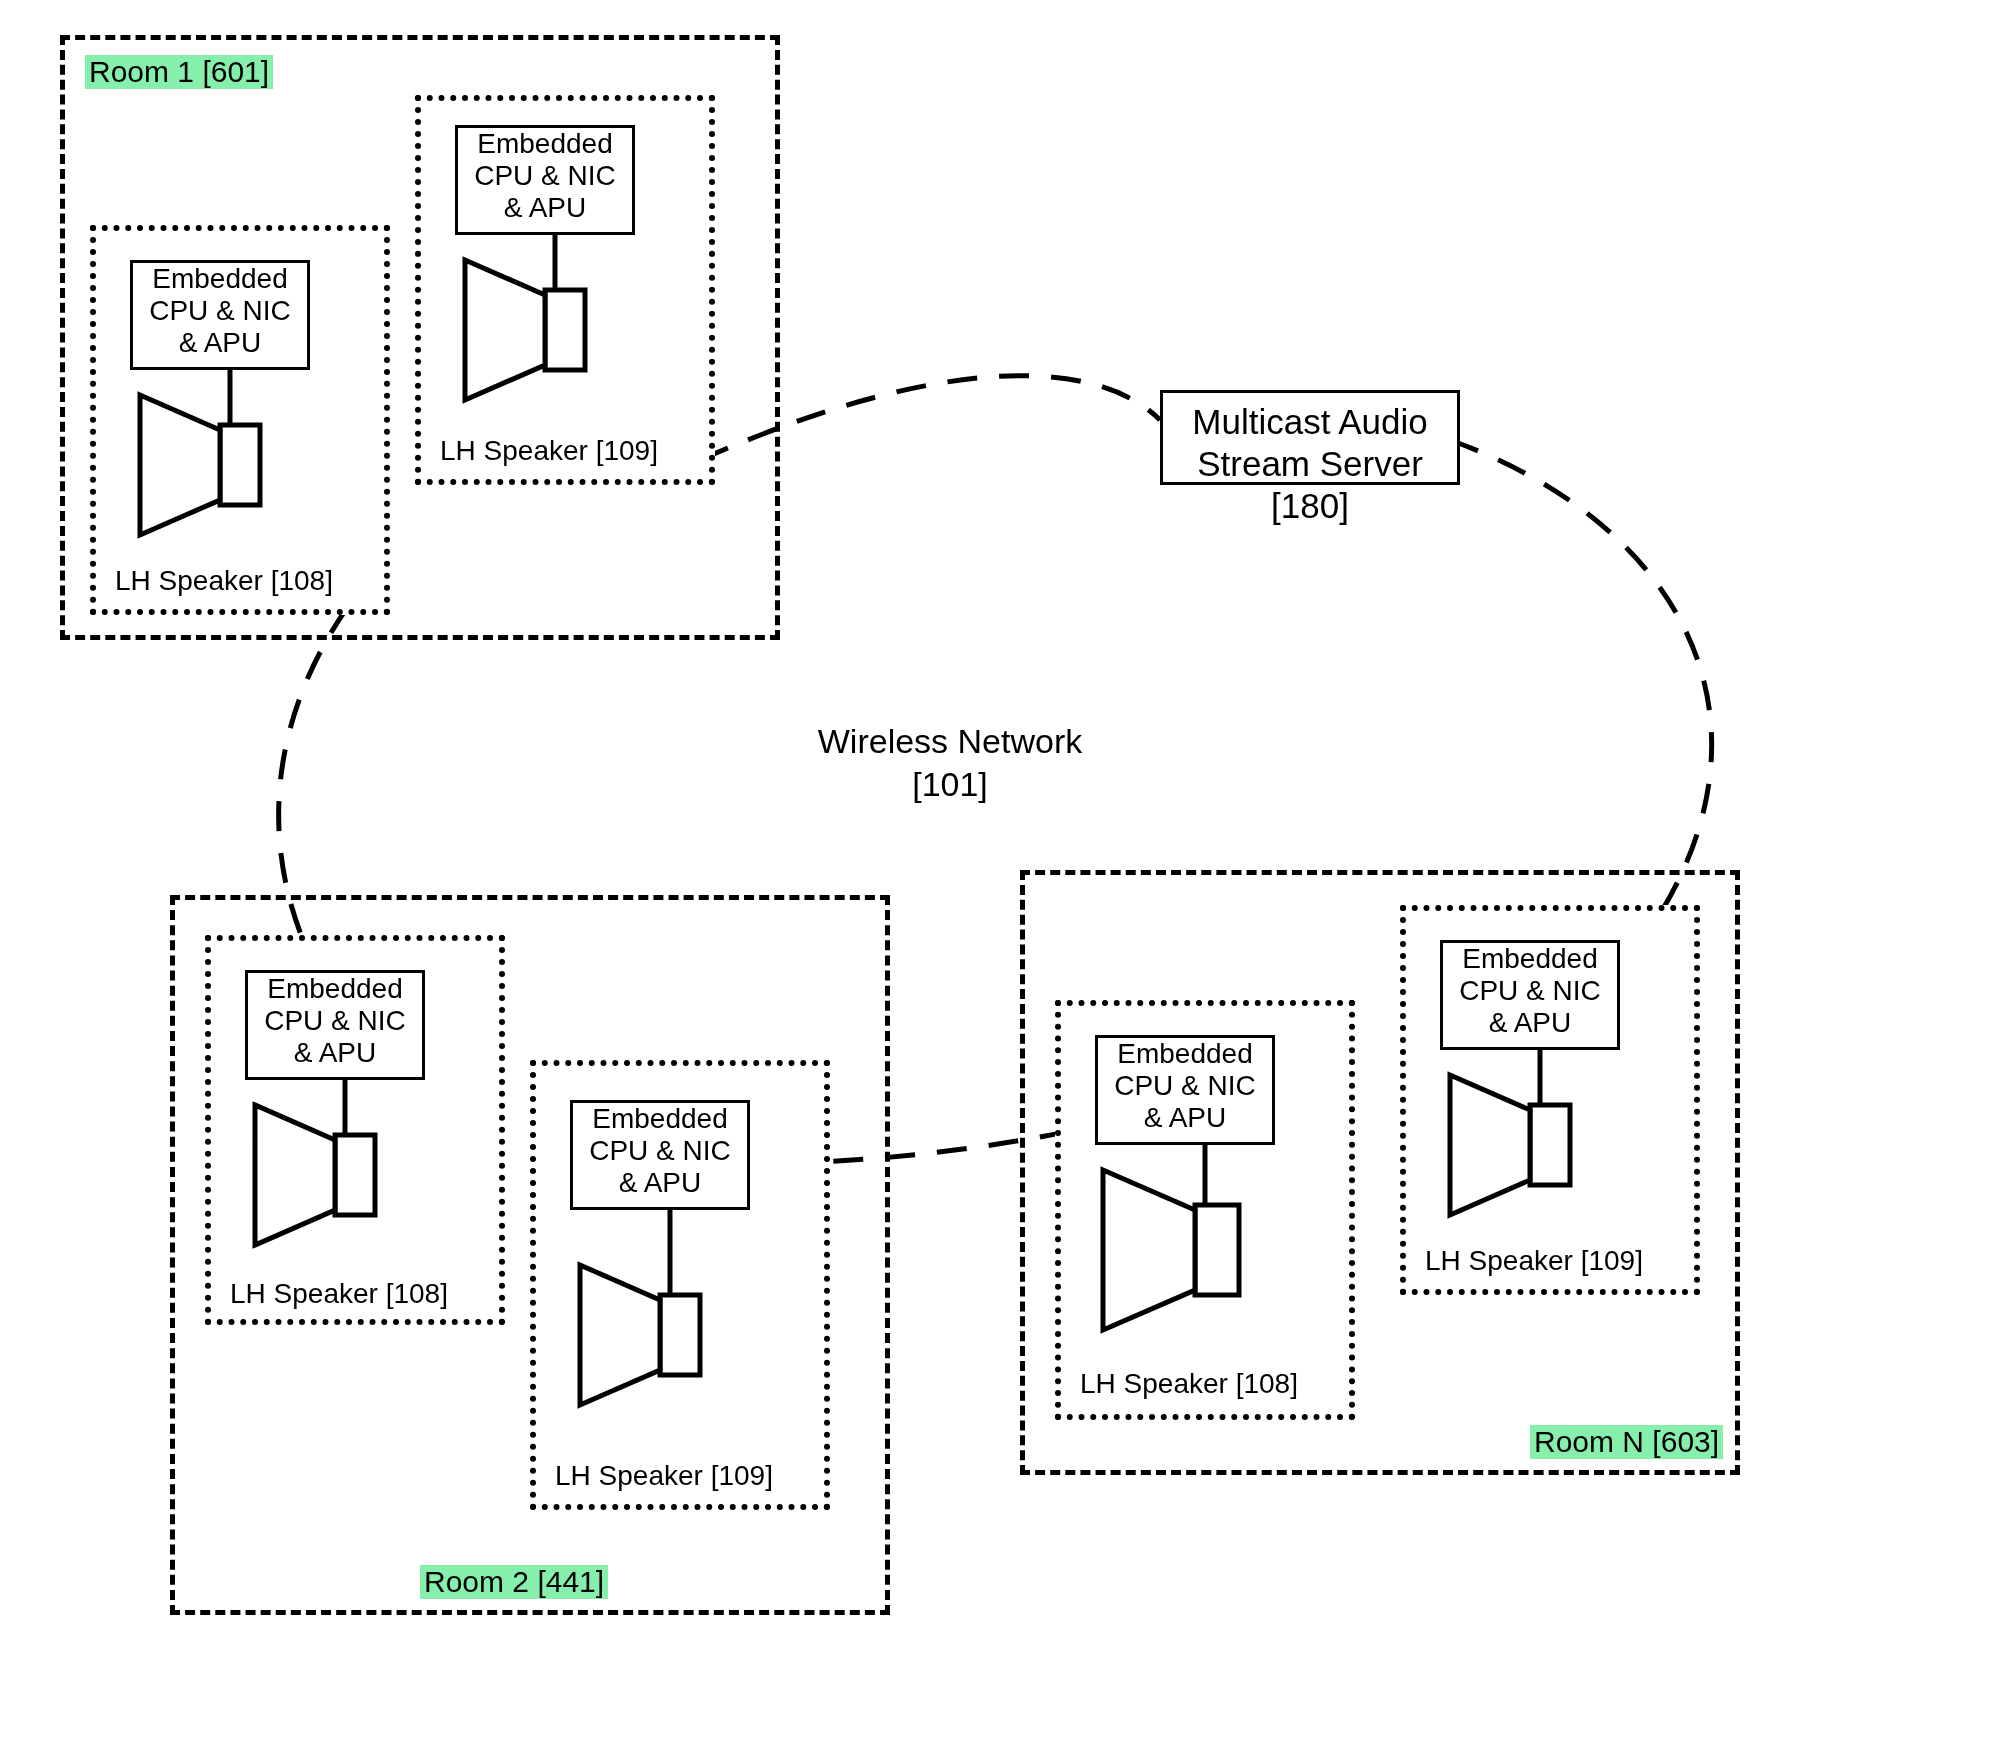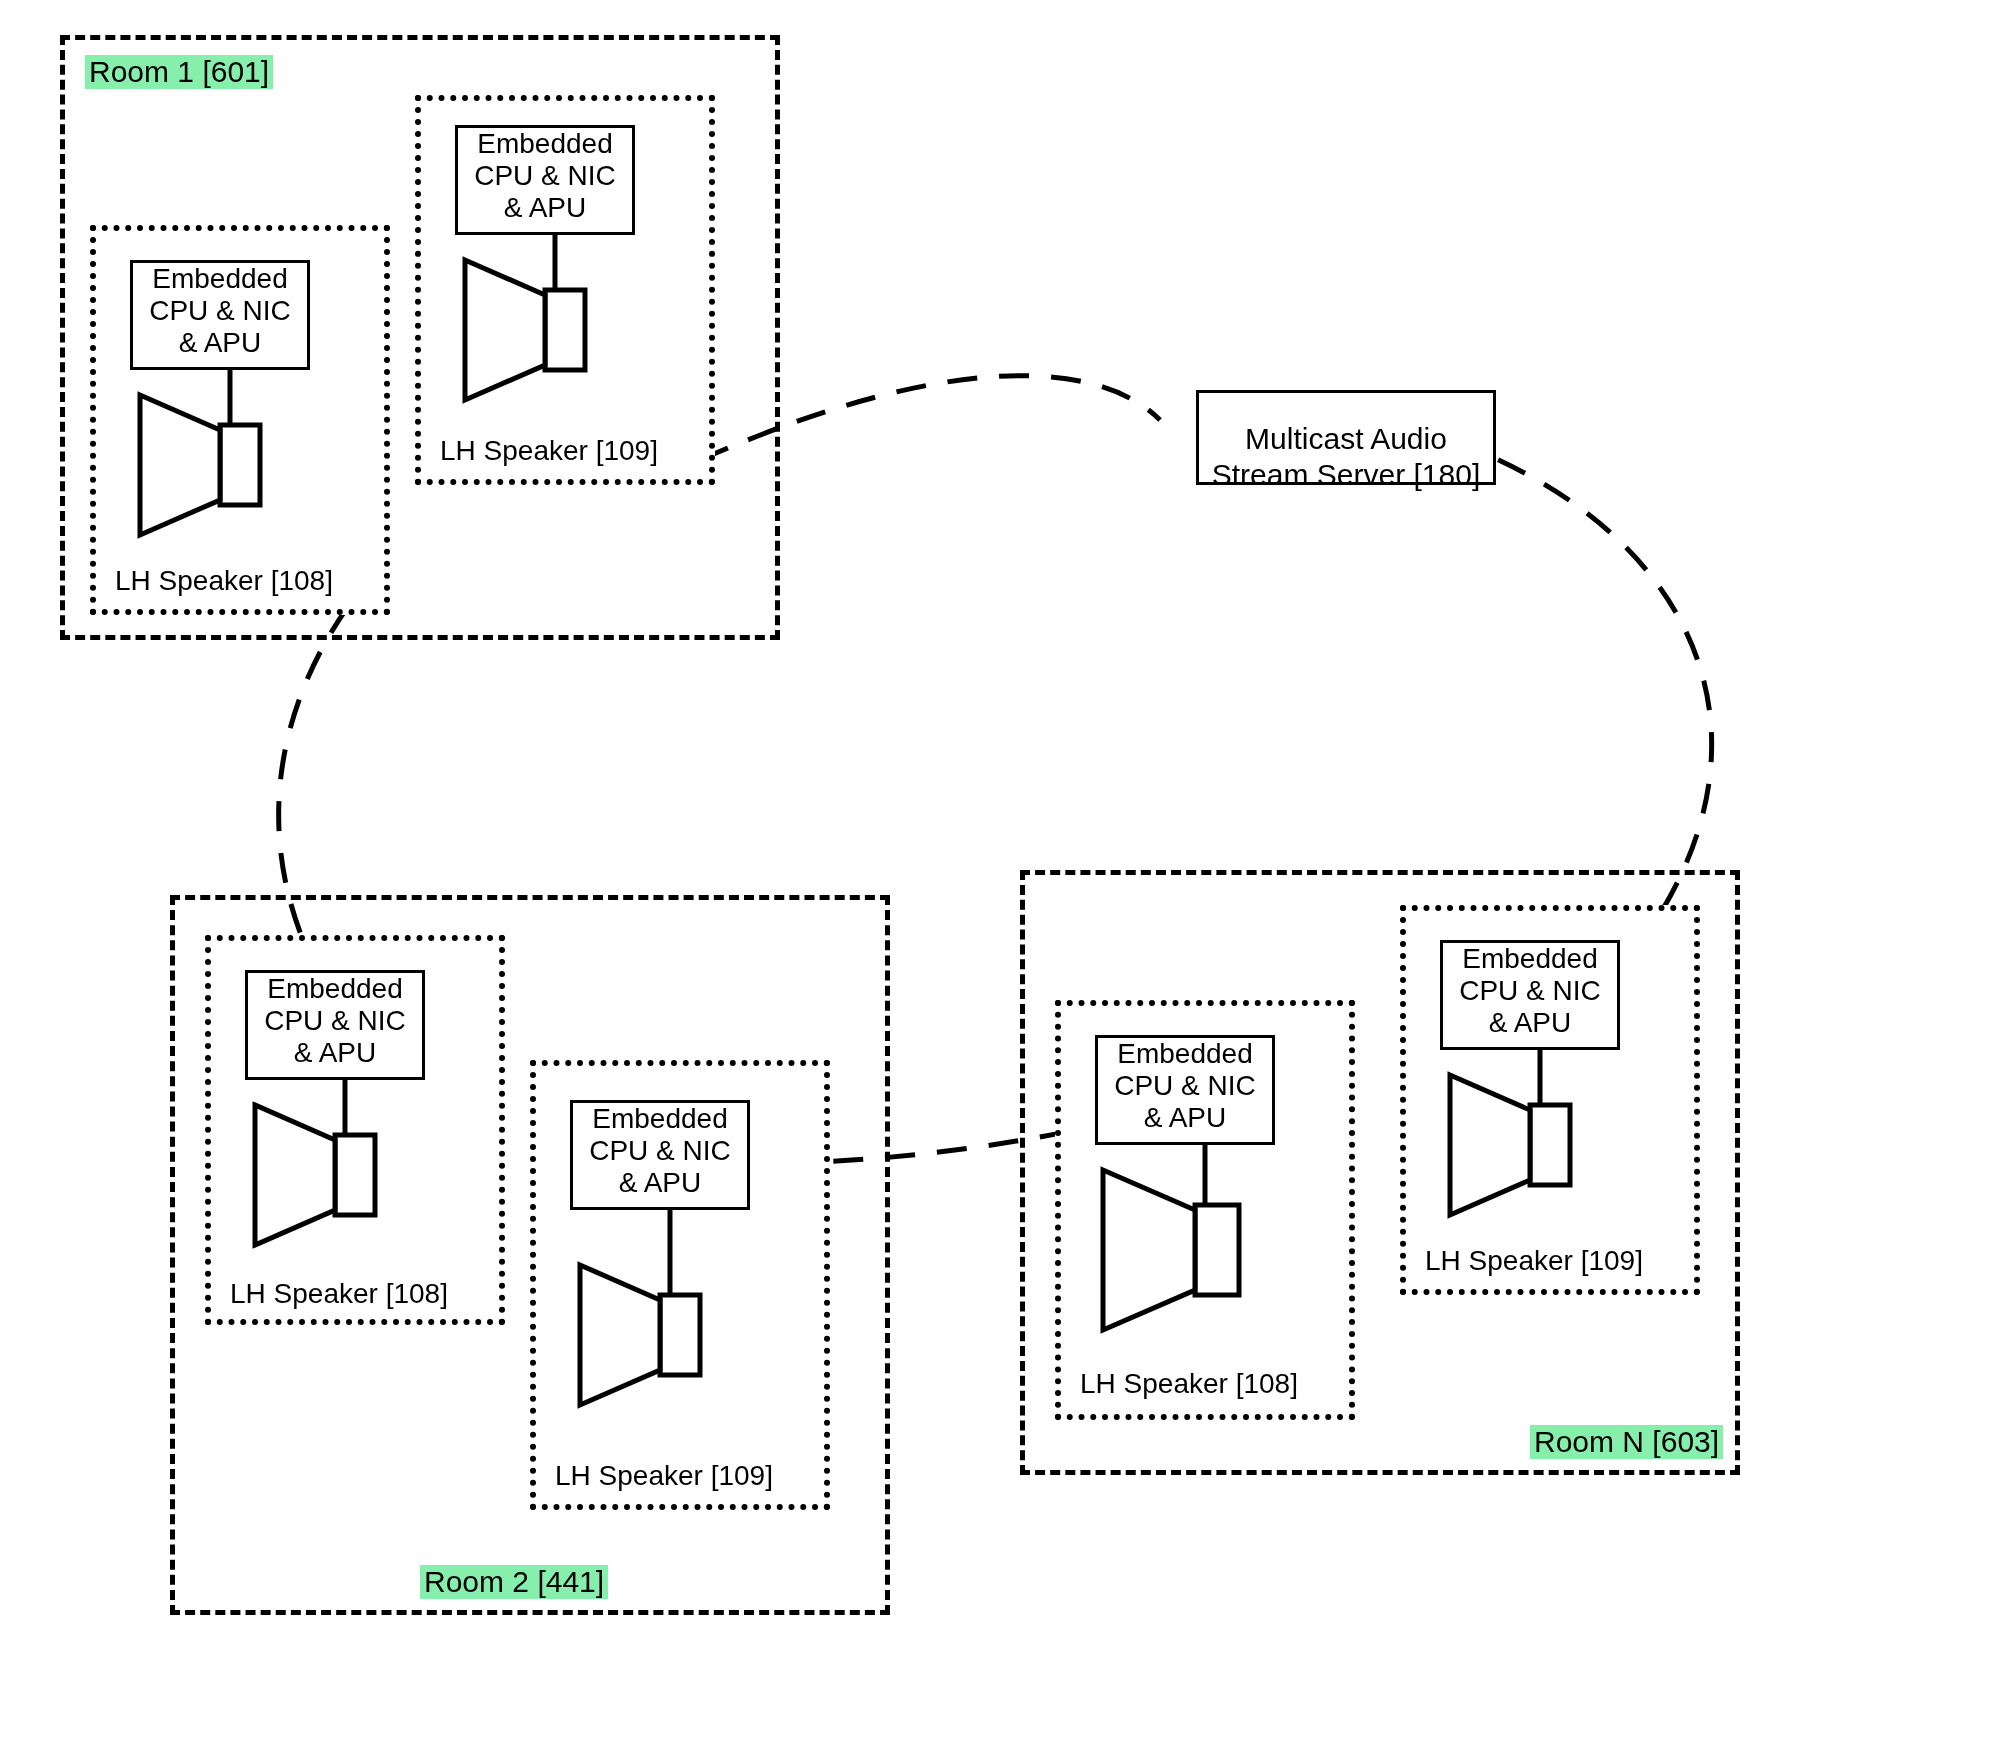--- a/index.html
+++ b/index.html
@@ -54,26 +54,25 @@
   .speaker-label {
     position: absolute;
     font-size: 28px;
     z-index: 3;
   }
   .server-box {
     position: absolute;
     border: 3px solid #000;
     box-sizing: border-box;
     text-align: center;
-    font-size: 30px;
+    font-size: 35px;
     line-height: 1.2;
-    padding-top: 28px;
-    background: #fff;
-    z-index: 3;
-    margin-left: 36px;
+    padding-top: 8px;
+    background: #fff;
+    z-index: 3;
   }
   .center-label {
     position: absolute;
     font-size: 34px;
     text-align: center;
     line-height: 1.25;
     width: 320px;
     z-index: 3;
   }
   svg.speaker-icon {
@@ -94,20 +93,24 @@
                M 1450 440
                C 1700 530, 1800 750, 1620 970
                M 1120 1120
                C 1000 1150, 820 1170, 720 1160
                M 420 1100
                C 260 960, 230 760, 360 590
                "></path>
     </g>
   </svg>
 
+  <div class="center-label" style="left:790px; top:720px;">
+    <span>Wireless Network</span><br>
+    <span>[101]</span>
+  </div>
 
   <div class="server-box" style="left:1160px; top:390px; width:300px; height:95px;">
     <span>Multicast Audio</span><br>
     <span>Stream Server [180]</span>
   </div>
 
   <div class="room" style="left:60px; top:35px; width:720px; height:605px;"></div>
   <div class="room-label" style="left:85px; top:55px;">Room 1 [601]</div>
 
   <div class="speaker" style="left:90px; top:225px; width:300px; height:390px;"></div>

